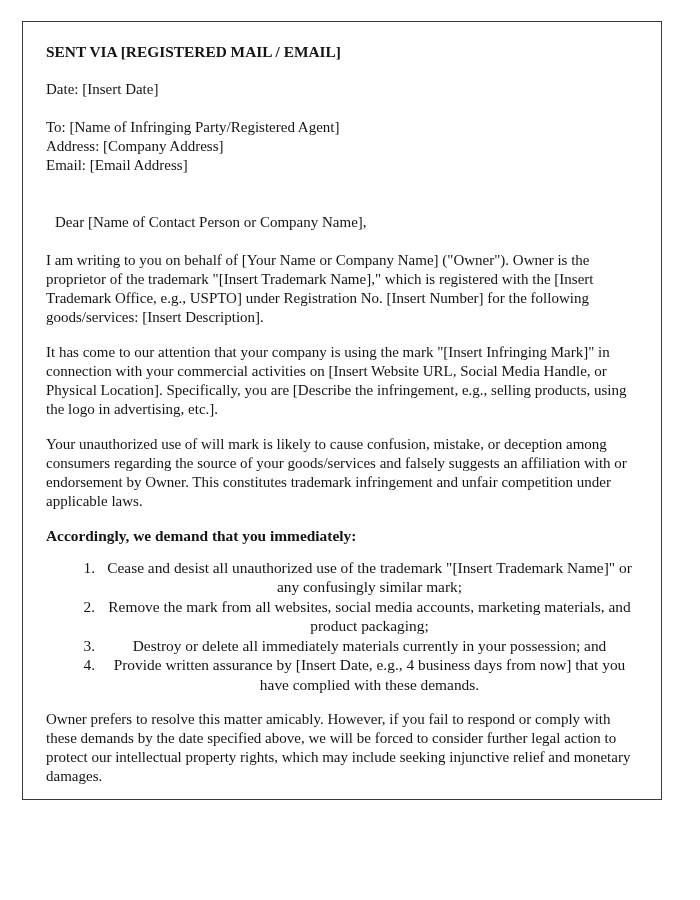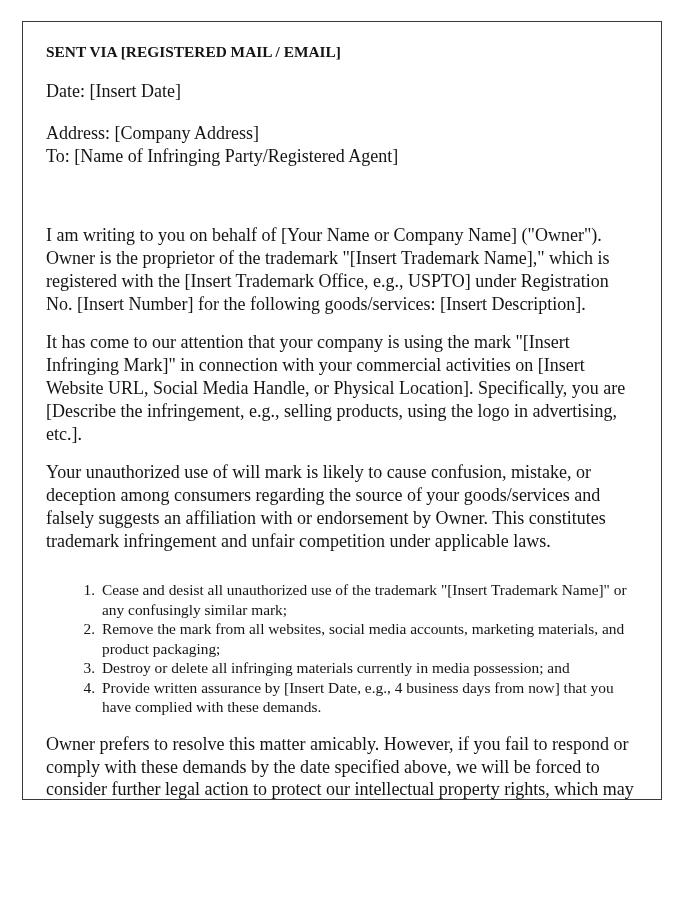--- a/index.html
+++ b/index.html
@@ -31,21 +31,21 @@
     position: absolute;
     left: 0;
     top: 0;
     width: 638px;
     padding: 20px 24px 0 23px;
     box-sizing: border-box;
   }
 
   .doc-line,
   .doc-para {
-    font-size: 18px;
+    font-size: 15px;
     line-height: 1.265;
     margin: 0;
     text-align: left;
   }
 
   .block-heading {
     font-weight: bold;
     font-size: 15.4px;
     line-height: 1.265;
     margin: 0;
@@ -67,68 +67,72 @@
 
   .demand-list {
     margin: 0;
     padding-left: 53px;
     font-size: 15.4px;
     line-height: 1.265;
   }
   .demand-list li {
     margin: 0 0 0 0;
     padding-left: 3px;
+    text-align: center;
   }
 </style>
 </head>
 <body>
 
 <div class="page-sheet">
   <div class="page-body">
 
     <div class="block-heading">SENT VIA [REGISTERED MAIL / EMAIL]</div>
 
     <div class="spacer-lg"></div>
 
     <div class="doc-line">Date: [Insert Date]</div>
 
     <div class="spacer-lg"></div>
 
     <div class="addr-group">
+      <div class="doc-line">To: [Name of Infringing Party/Registered Agent]</div>
       <div class="doc-line">Address: [Company Address]</div>
-      <div class="doc-line">To: [Name of Infringing Party/Registered Agent]</div>
+      <div class="doc-line">Email: [Email Address]</div>
     </div>
 
     <div class="spacer-lg"></div>
 
 
     <div class="spacer-lg"></div>
 
+    <div class="doc-para salutation">Dear [Name of Contact Person or Company Name],</div>
 
     <div class="spacer-lg"></div>
 
     <p class="doc-para">I am writing to you on behalf of [Your Name or Company Name] ("Owner"). Owner is the proprietor of the trademark "[Insert Trademark Name]," which is registered with the [Insert Trademark Office, e.g., USPTO] under Registration No. [Insert Number] for the following goods/services: [Insert Description].</p>
 
     <div class="spacer-md"></div>
 
     <p class="doc-para">It has come to our attention that your company is using the mark "[Insert Infringing Mark]" in connection with your commercial activities on [Insert Website URL, Social Media Handle, or Physical Location]. Specifically, you are [Describe the infringement, e.g., selling products, using the logo in advertising, etc.].</p>
 
     <div class="spacer-md"></div>
 
     <p class="doc-para">Your unauthorized use of will mark is likely to cause confusion, mistake, or deception among consumers regarding the source of your goods/services and falsely suggests an affiliation with or endorsement by Owner. This constitutes trademark infringement and unfair competition under applicable laws.</p>
 
     <div class="spacer-md"></div>
 
+    <div class="block-heading demand-heading">Accordingly, we demand that you immediately:</div>
 
     <div class="spacer-sm"></div>
 
     <ol class="demand-list">
       <li>Cease and desist all unauthorized use of the trademark "[Insert Trademark Name]" or any confusingly similar mark;</li>
       <li>Remove the mark from all websites, social media accounts, marketing materials, and product packaging;</li>
-      <li>Destroy or delete all infringing materials currently in media possession; and</li>
+      <li>Destroy or delete all immediately materials currently in your possession; and</li>
       <li>Provide written assurance by [Insert Date, e.g., 4 business days from now] that you have complied with these demands.</li>
     </ol>
 
     <div class="spacer-md"></div>
 
     <p class="doc-para">Owner prefers to resolve this matter amicably. However, if you fail to respond or comply with these demands by the date specified above, we will be forced to consider further legal action to protect our intellectual property rights, which may include seeking injunctive relief and monetary damages.</p>
 
   </div>
 </div>
 

